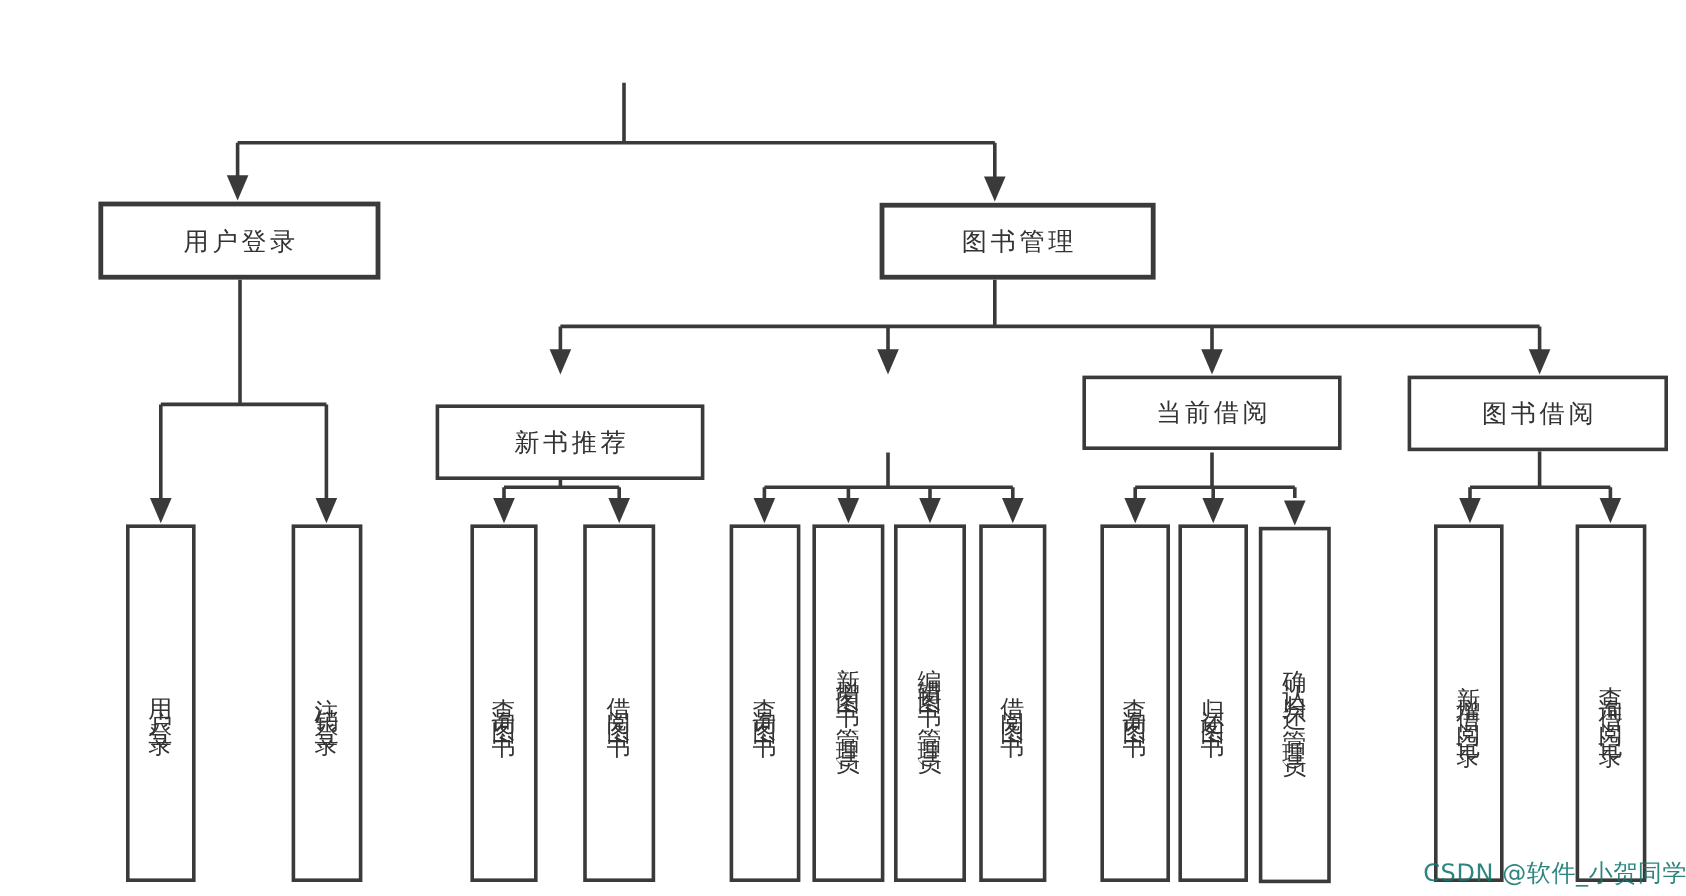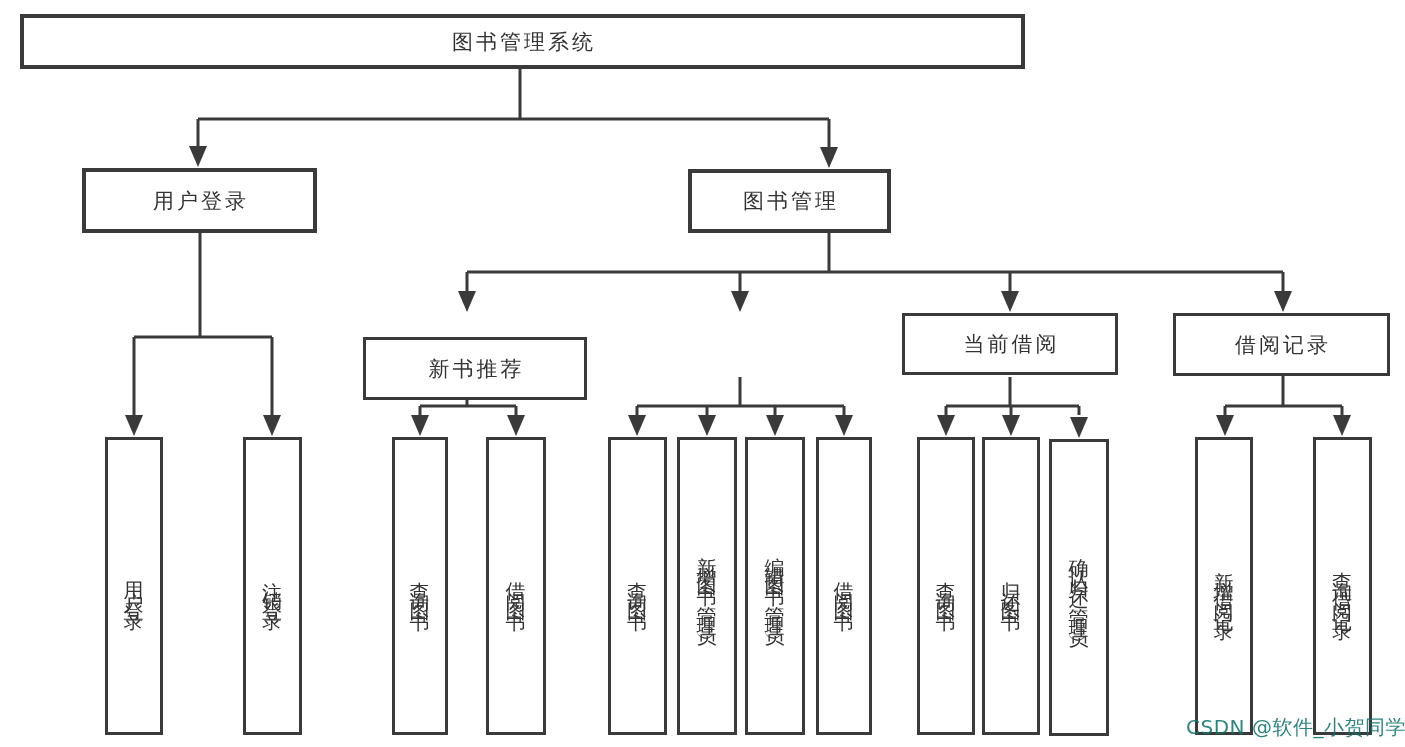--- a/index.html
+++ b/index.html
@@ -85,28 +85,27 @@
       <polygon points="766,415 784,415 775,436"></polygon>
       <polygon points="835,415 853,415 844,436"></polygon>
       <polygon points="937,415 955,415 946,436"></polygon>
       <polygon points="1002,415 1020,415 1011,436"></polygon>
       <polygon points="1070,417 1088,417 1079,438"></polygon>
       <polygon points="1216,415 1234,415 1225,436"></polygon>
       <polygon points="1333,415 1351,415 1342,436"></polygon>
     </g>
   </svg>
 
-  <div class="box h-box bold-border" style="left:20px;top:14px;width:1005px;height:55px;">图书管理系统</div>
 
   <div class="box h-box bold-border" style="left:82px;top:168px;width:235px;height:65px;">用户登录</div>
-  <div class="box h-box bold-border" style="left:688px;top:169px;width:203px;height:64px;">图书管理</div>
+  <div class="box h-box bold-border" style="left:733px;top:169px;width:230px;height:64px;">图书管理</div>
 
   <div class="box h-box" style="left:363px;top:313px;width:224px;height:63px;margin-top:24px;">新书推荐</div>
   <div class="box h-box" style="left:902px;top:313px;width:216px;height:62px;">当前借阅</div>
-  <div class="box h-box" style="left:1173px;top:313px;width:217px;height:63px;">借阅记录</div>
+  <div class="box h-box" style="left:1173px;top:313px;width:217px;height:63px;">图书借阅</div>
 
   <div class="box v-box" style="left:105px;width:58px;">用户登录</div>
   <div class="box v-box" style="left:243px;width:59px;">注销登录</div>
 
   <div class="box v-box" style="left:392px;width:56px;">查询图书</div>
   <div class="box v-box" style="left:486px;width:60px;">借阅图书</div>
 
   <div class="box v-box" style="left:608px;width:59px;">查询图书</div>
   <div class="box v-box" style="left:677px;width:60px;">新增图书（管理员）</div>
   <div class="box v-box" style="left:745px;width:60px;">编辑图书（管理员）</div>

